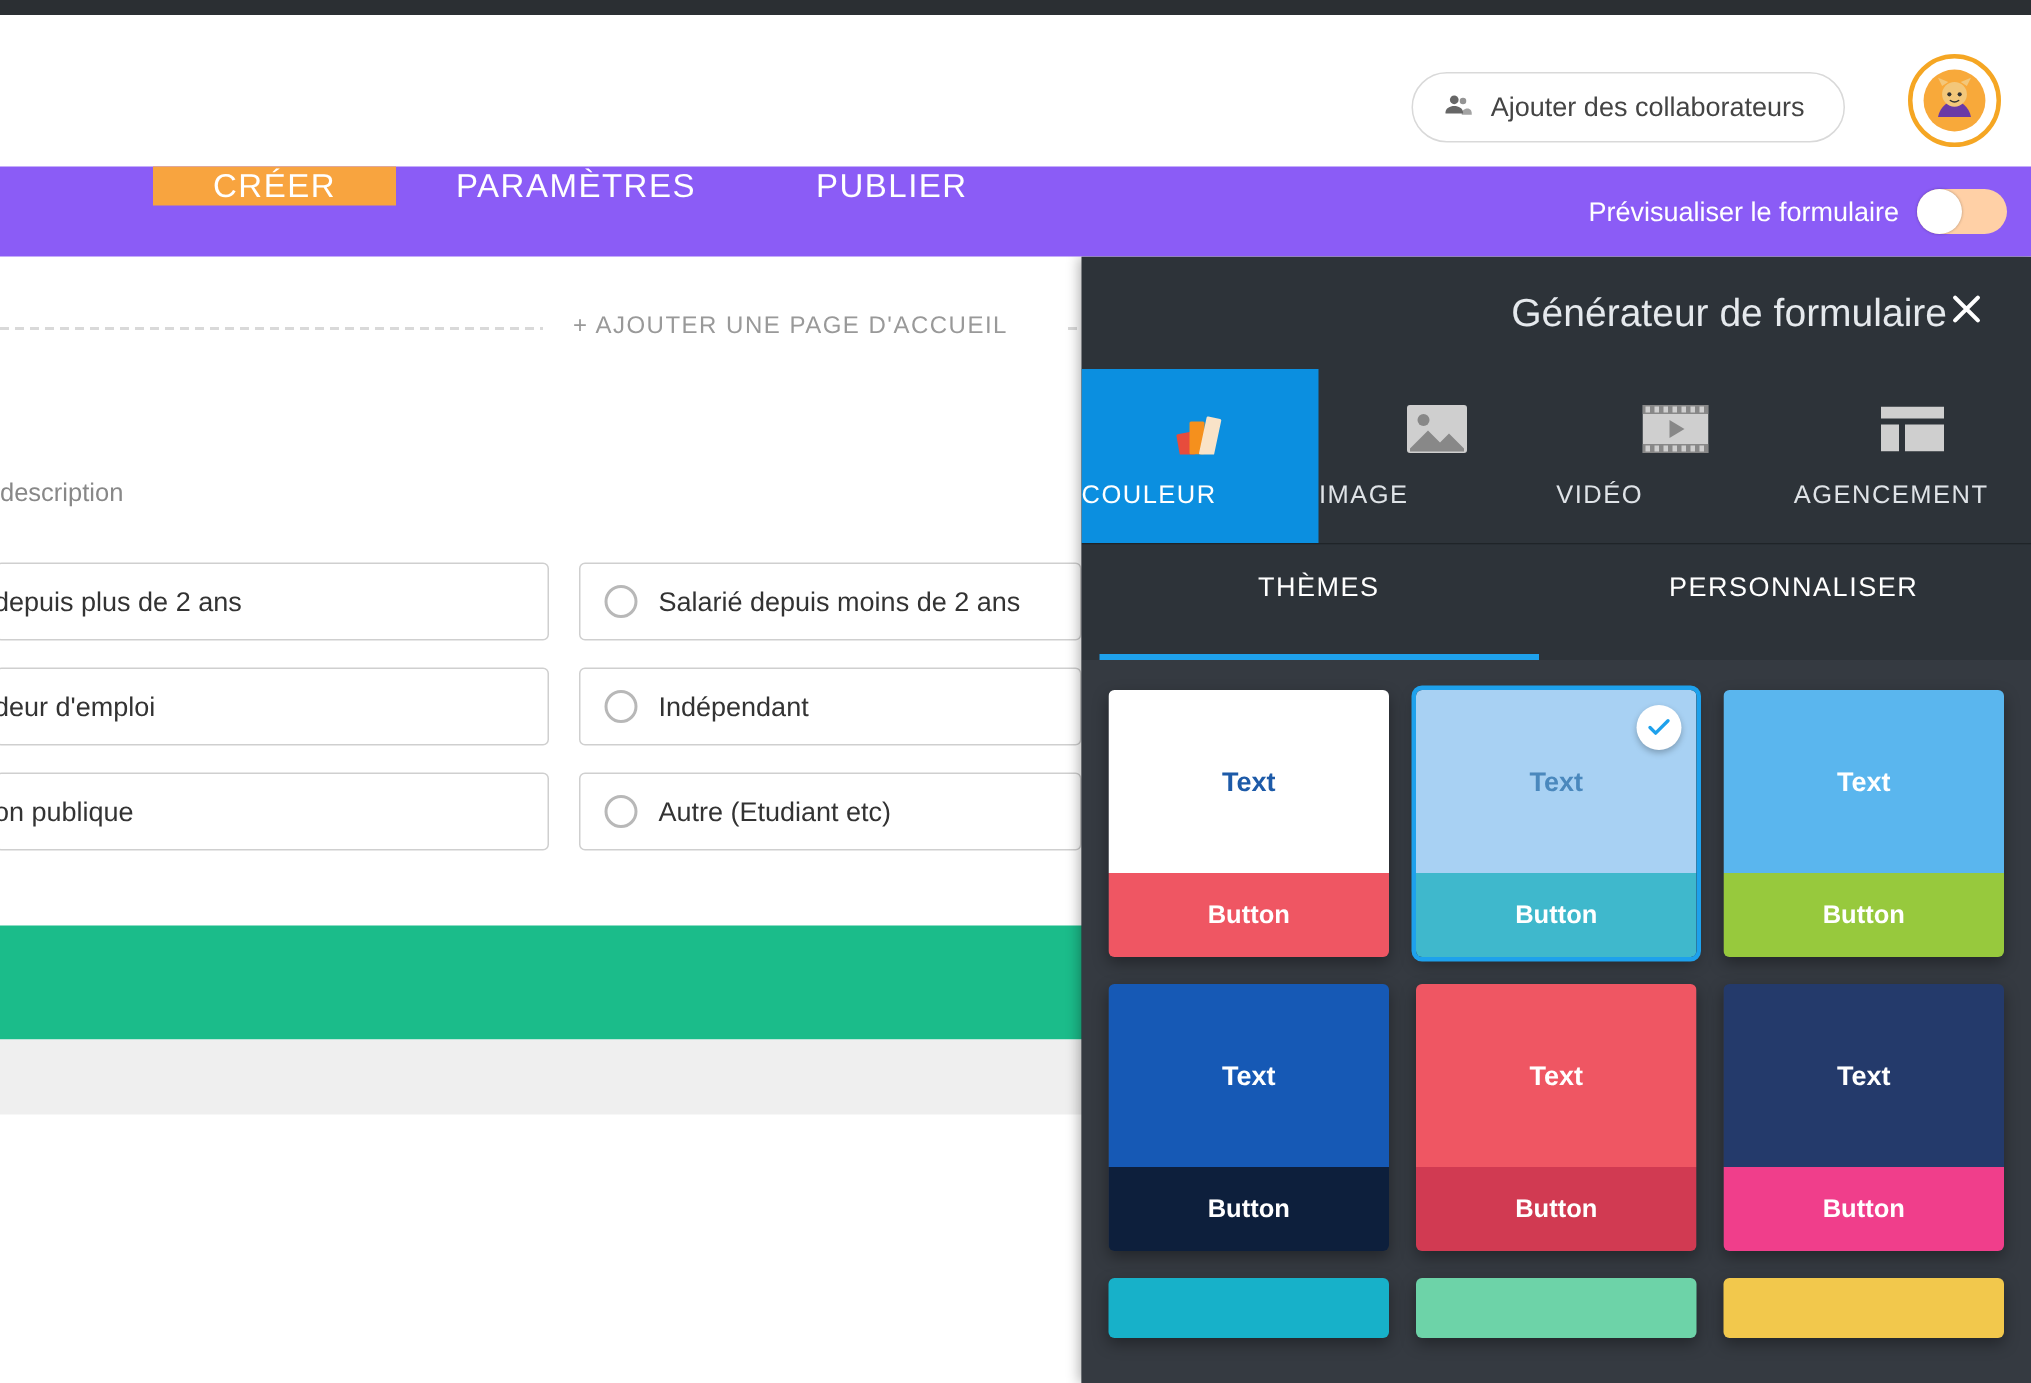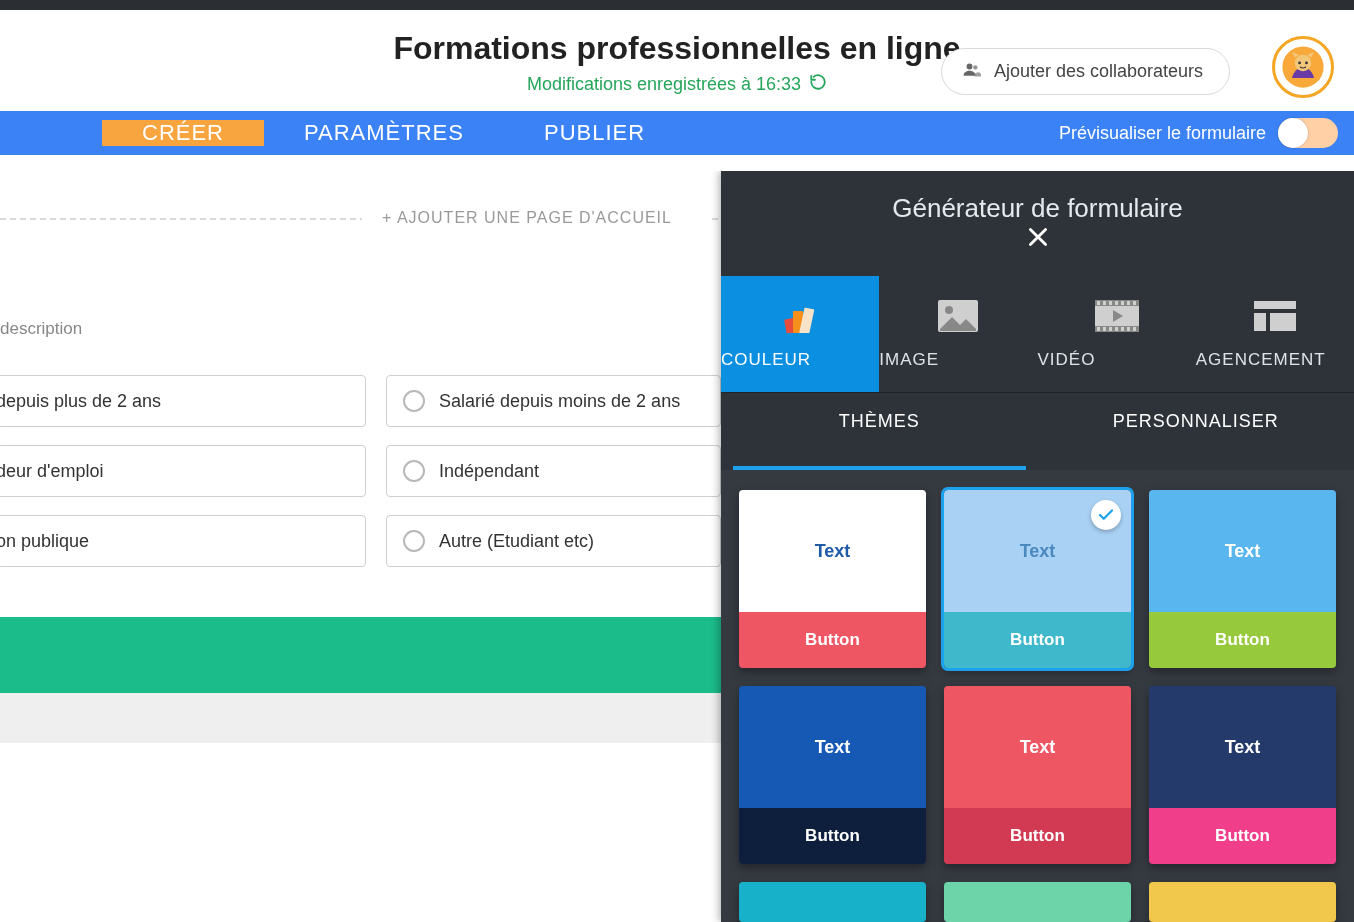--- a/index.html
+++ b/index.html
@@ -11,21 +11,21 @@
   .header { height: 101px; background: #fff; position: relative; display: flex; align-items: center; }
   .title-block { position: absolute; left: 0; right: 0; top: 20px; text-align: center; pointer-events: none; }
   .title-block .title { font-size: 32px; font-weight: 600; color: #222; }
   .title-block .subtitle { font-size: 18px; color: #26a65b; margin-top: 6px; display: inline-flex; align-items: center; gap: 8px; justify-content: center; }
   .title-block .subtitle svg { width: 18px; height: 18px; }
   .add-collab { position: absolute; right: 124px; top: 38px; border: 1px solid #d9d9d9; border-radius: 30px; padding: 10px 26px 10px 20px; display: inline-flex; align-items: center; gap: 12px; color: #444; font-size: 18px; cursor: pointer; background: #fff; }
   .add-collab svg { width: 20px; height: 20px; color: #666; }
   .avatar { position: absolute; right: 20px; top: 26px; width: 62px; height: 62px; border-radius: 50%; border: 3px solid #f5a623; display:flex; align-items:center; justify-content:center; overflow:hidden; cursor:pointer; background:#fff; }
   .avatar svg { width:44px; height:44px; }
 
-  .navbar { height: 44px; background: #3b82f6; display: flex; align-items: center; position: relative; }
+  .navbar { height: 60px; background: #8b5cf6; display: flex; align-items: flex-start; position: relative; }
   .navtabs { display: flex; margin-left: 102px; }
   .navtab { color: #fff; font-size: 22px; letter-spacing: 1px; padding: 0 40px; display: flex; align-items: center; cursor: pointer; font-weight: 400; }
   .navtab.active { background: #f8a43f; font-weight: 500; }
   .preview-area { position: absolute; right: 16px; top: 0; height: 100%; display: flex; align-items: center; gap: 12px; color: #fff; font-size: 18px; }
   .toggle { width: 60px; height: 30px; background: #ffd0a6; border-radius: 20px; position: relative; cursor: pointer; }
   .toggle::after { content:""; position:absolute; width:30px; height:30px; background:#fff; border-radius:50%; left:0; top:0; box-shadow:0 0 2px rgba(0,0,0,.3); }
 
   .workspace { position: absolute; left:0; right:0; top:171px; bottom:0; overflow:hidden; }
   .canvas { position:absolute; left:0; right:0; top:0; bottom:0; }
 
@@ -45,21 +45,21 @@
   .option .radio { width:22px; height:22px; min-width:22px; border:2px solid #b8b8b8; border-radius:50%; }
   
   .options .col1 { padding-left:0; }
   .options .col1 .lbl { margin-left:-2px; }
 
   .greenbar { height: 76px; background: #1bbc8a; margin-top: 50px; }
   .graybar { height: 50px; background: #efefef; }
 
   
   .panel { position:absolute; right:0; top:0; width:633px; bottom:0; background:#2d3339; box-shadow:-2px 0 8px rgba(0,0,0,.3); display:flex; flex-direction:column; overflow:hidden; }
-  .panel-header { display:flex; align-items:center; justify-content:flex-end; padding:22px 30px 22px 30px;flex-direction:column; }
+  .panel-header { display:flex; align-items:center; justify-content:flex-end; padding:22px 30px 22px 30px; }
   .panel-header .ptitle { color:#e5e9ed; font-size:26px; font-weight:400; }
   .panel-header .close { color:#fff; cursor:pointer; }
   .panel-header .close svg{ width:26px; height:26px;}
   .tool-tabs { display:flex; }
   .tool-tab { flex:1; text-align:left; padding:18px 0 22px; cursor:pointer; color:#dfe3e7; font-size:17px; letter-spacing:1px; }
   .tool-tab .ico { height:44px; display:flex; align-items:center; justify-content:center; margin-bottom:12px; }
   .tool-tab.active { background:#0b8fe0; color:#fff; }
   .subtabs { display:flex; background:#2d3339; }
   .subtab { flex:1; text-align:center; padding:18px 0 38px; color:#fff; font-size:18px; letter-spacing:1px; cursor:pointer; position:relative;}
   .subtab.active::after{ content:""; position:absolute; left:12px; right:12px; bottom:0; height:4px; background:#1ea1ec; }
@@ -74,32 +74,20 @@
   .theme-card .check svg{ width:18px; height:18px; color:#1ea1ec;}
 
   
 </style>
 </head>
 <body>
 
 <div class="topbar"></div>
 
 <div class="header">
-  <div class="title-block">
-    <div class="title">Formations professionnelles en ligne</div>
-    <div class="subtitle">
-      <span>Modifications enregistrées à 16:33</span>
-      <span>
-        <svg viewBox="0 0 24 24" fill="none" stroke="#26a65b" stroke-width="2.4" stroke-linecap="round">
-            <path d="M3 12a9 9 0 1 0 3.2-6.9"></path>
-            <path d="M3 4v5h5"></path>
-          </svg>
-      </span>
-    </div>
-  </div>
   <button class="add-collab">
     <span>
       <svg viewBox="0 0 24 24" fill="#666">
           <circle cx="9" cy="9" r="3.5"></circle>
           <circle cx="16" cy="10" r="2.6" opacity=".7"></circle>
           <path d="M2 19c0-3 3.5-5 7-5s7 2 7 5v1H2z"></path>
           <path d="M15 20c0-2 2-4 4.5-4s3.5 2 3.5 4v1h-8z" opacity=".6"></path>
         </svg>
     </span>
     <span>Ajouter des collaborateurs</span>

